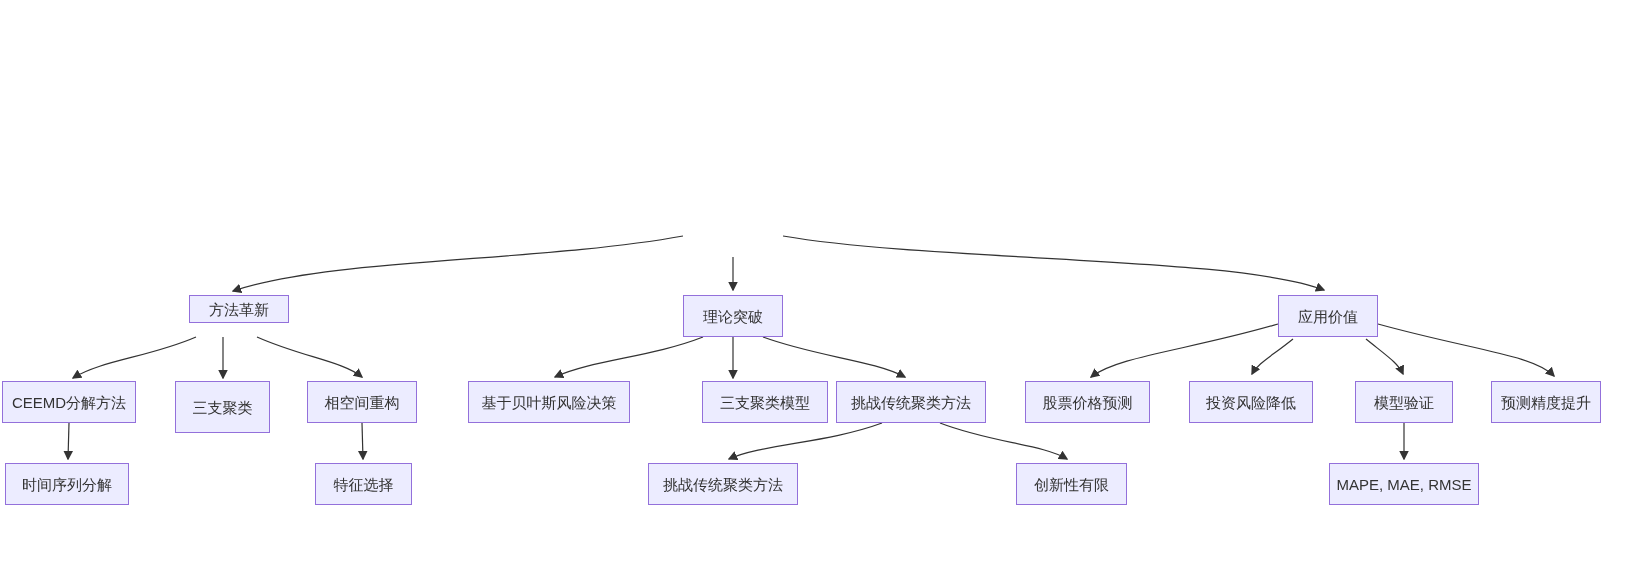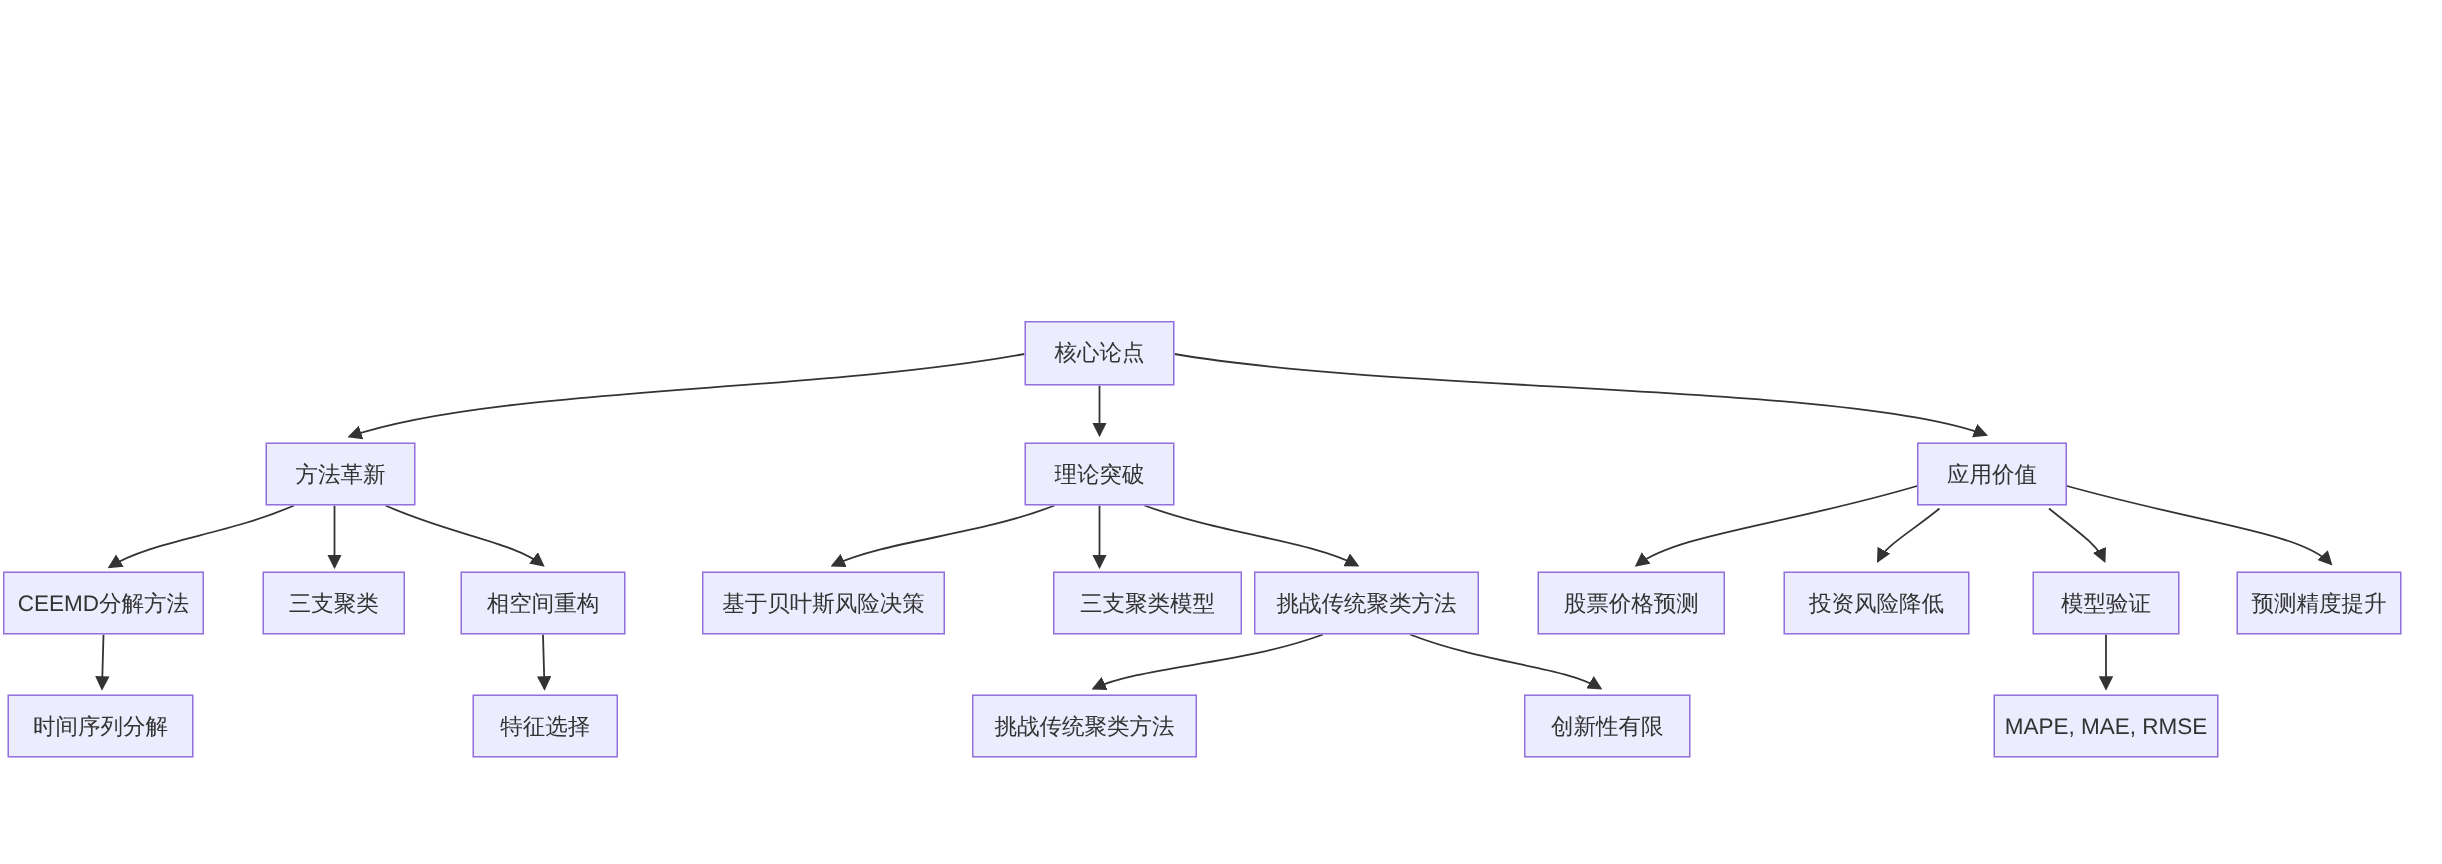--- a/index.html
+++ b/index.html
@@ -60,28 +60,27 @@
     <path class="edge" d="M 763 337 C 818 357, 872 360, 905 377" marker-end="url(#arrow)"></path>
     <path class="edge" d="M 882 423 C 828 443, 762 444, 729 459" marker-end="url(#arrow)"></path>
     <path class="edge" d="M 940 423 C 992 443, 1042 444, 1067 459" marker-end="url(#arrow)"></path>
     <path class="edge" d="M 1278 324 C 1190 350, 1118 356, 1091 377" marker-end="url(#arrow)"></path>
     <path class="edge" d="M 1293 339 C 1272 356, 1258 363, 1252 374" marker-end="url(#arrow)"></path>
     <path class="edge" d="M 1366 339 C 1387 356, 1398 363, 1403 374" marker-end="url(#arrow)"></path>
     <path class="edge" d="M 1378 324 C 1472 350, 1534 355, 1554 376" marker-end="url(#arrow)"></path>
     <path class="edge" d="M 1404 423 L 1404 459" marker-end="url(#arrow)"></path>
   </svg>
 
-  <div class="node" style="left:683px; top:214px; width:100px; height:43px">核心论点</div>
 
-  <div class="node" style="left:177px; top:295px; width:100px; height:42px">方法革新</div>
+  <div class="node" style="left:189px; top:295px; width:100px; height:28px">方法革新</div>
   <div class="node" style="left:683px; top:295px; width:100px; height:42px">理论突破</div>
   <div class="node" style="left:1278px; top:295px; width:100px; height:42px">应用价值</div>
 
   <div class="node" style="left:2px; top:381px; width:134px; height:42px">CEEMD分解方法</div>
-  <div class="node" style="left:175px; top:381px; width:95px; height:42px">三支聚类</div>
+  <div class="node" style="left:175px; top:381px; width:95px; height:52px">三支聚类</div>
   <div class="node" style="left:468px; top:381px; width:162px; height:42px">基于贝叶斯风险决策</div>
   <div class="node" style="left:307px; top:381px; width:110px; height:42px">相空间重构</div>
   <div class="node" style="left:702px; top:381px; width:126px; height:42px">三支聚类模型</div>
   <div class="node" style="left:836px; top:381px; width:150px; height:42px">挑战传统聚类方法</div>
   <div class="node" style="left:1025px; top:381px; width:125px; height:42px">股票价格预测</div>
   <div class="node" style="left:1355px; top:381px; width:98px; height:42px">模型验证</div>
   <div class="node" style="left:1189px; top:381px; width:124px; height:42px">投资风险降低</div>
   <div class="node" style="left:1491px; top:381px; width:110px; height:42px">预测精度提升</div>
 
   <div class="node" style="left:5px; top:463px; width:124px; height:42px">时间序列分解</div>

